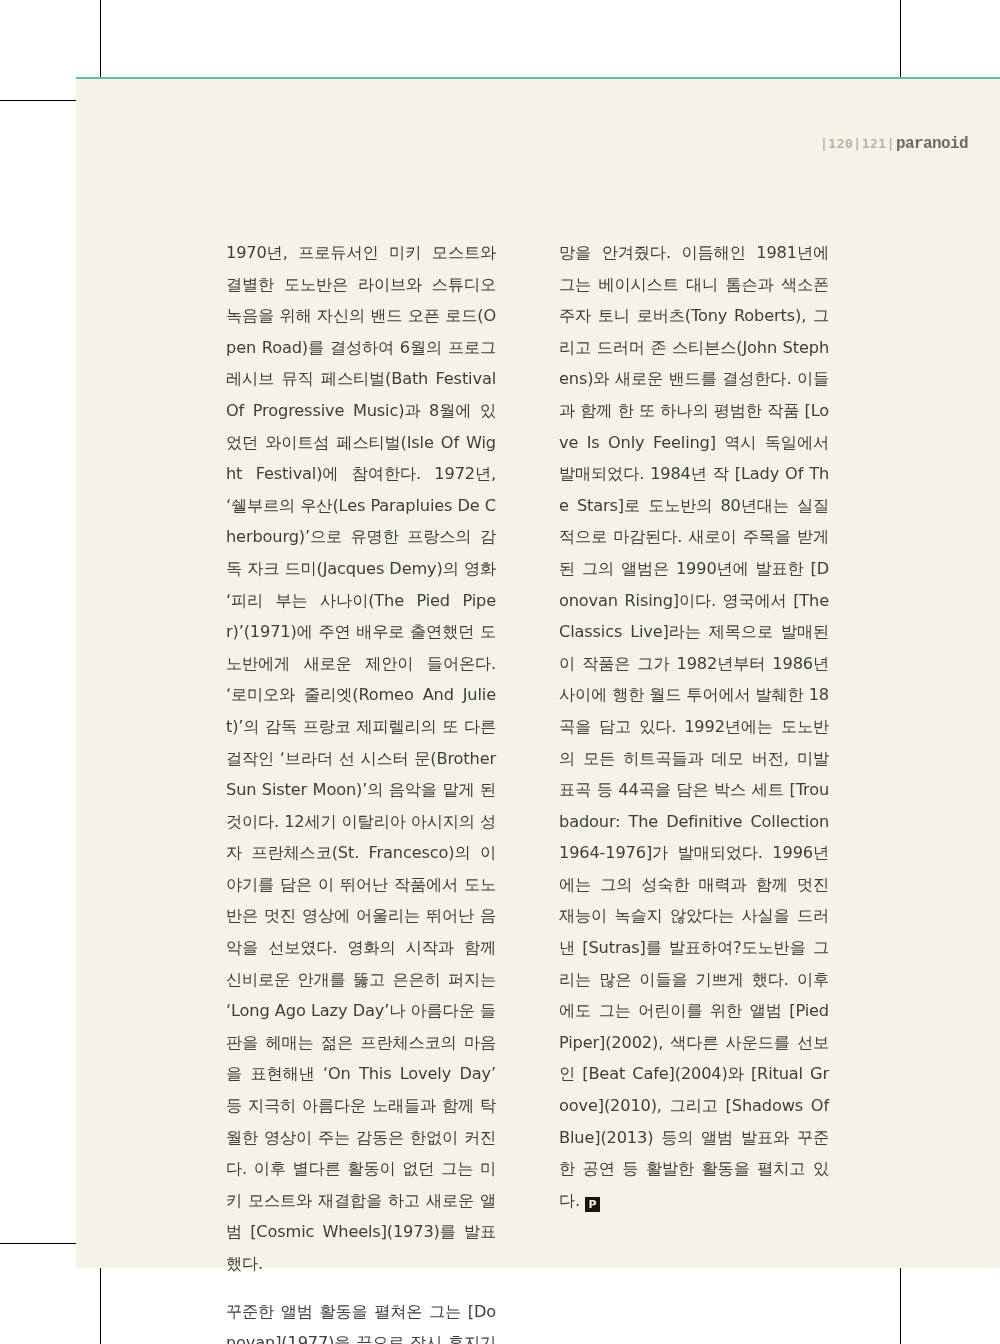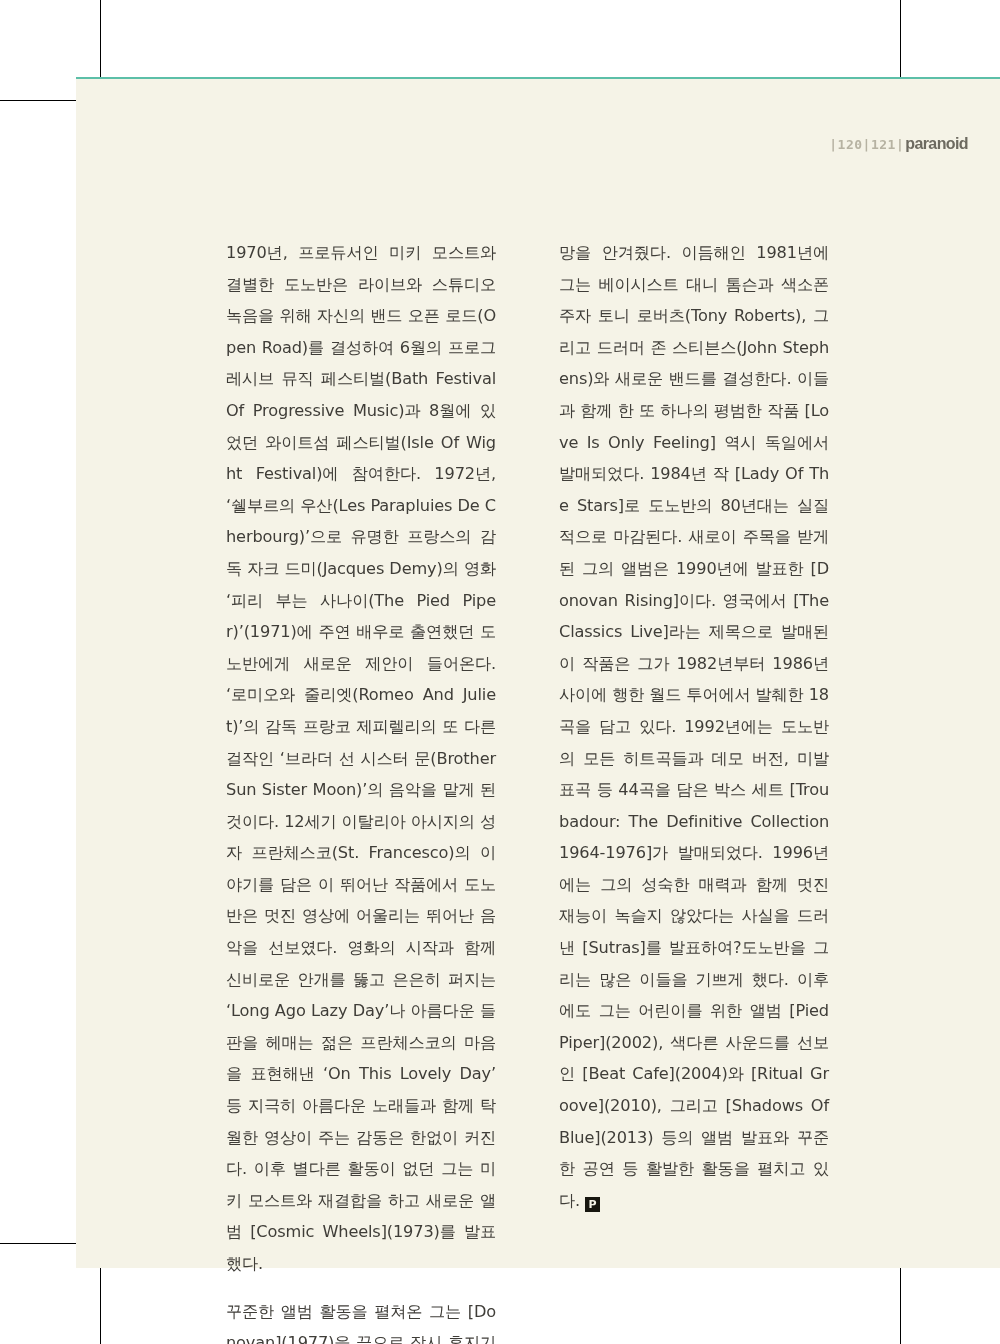--- a/index.html
+++ b/index.html
@@ -55,21 +55,21 @@
     align-items: baseline;
   }
   .folio {
     font-family: "DejaVu Sans Mono", monospace;
     font-size: 13px;
     letter-spacing: 0.5px;
     color: #b6b2a2;
     font-weight: bold;
   }
   .masthead {
-    font-family: Liberation Sans, sans-serif;
+    font-family: Liberation Mono, monospace;
     font-size: 16px;
     font-weight: bold;
     letter-spacing: -0.6px;
     color: #6d6a60;
     margin-left: 1px;
   }
 
   
   .columns {
     position: absolute;

